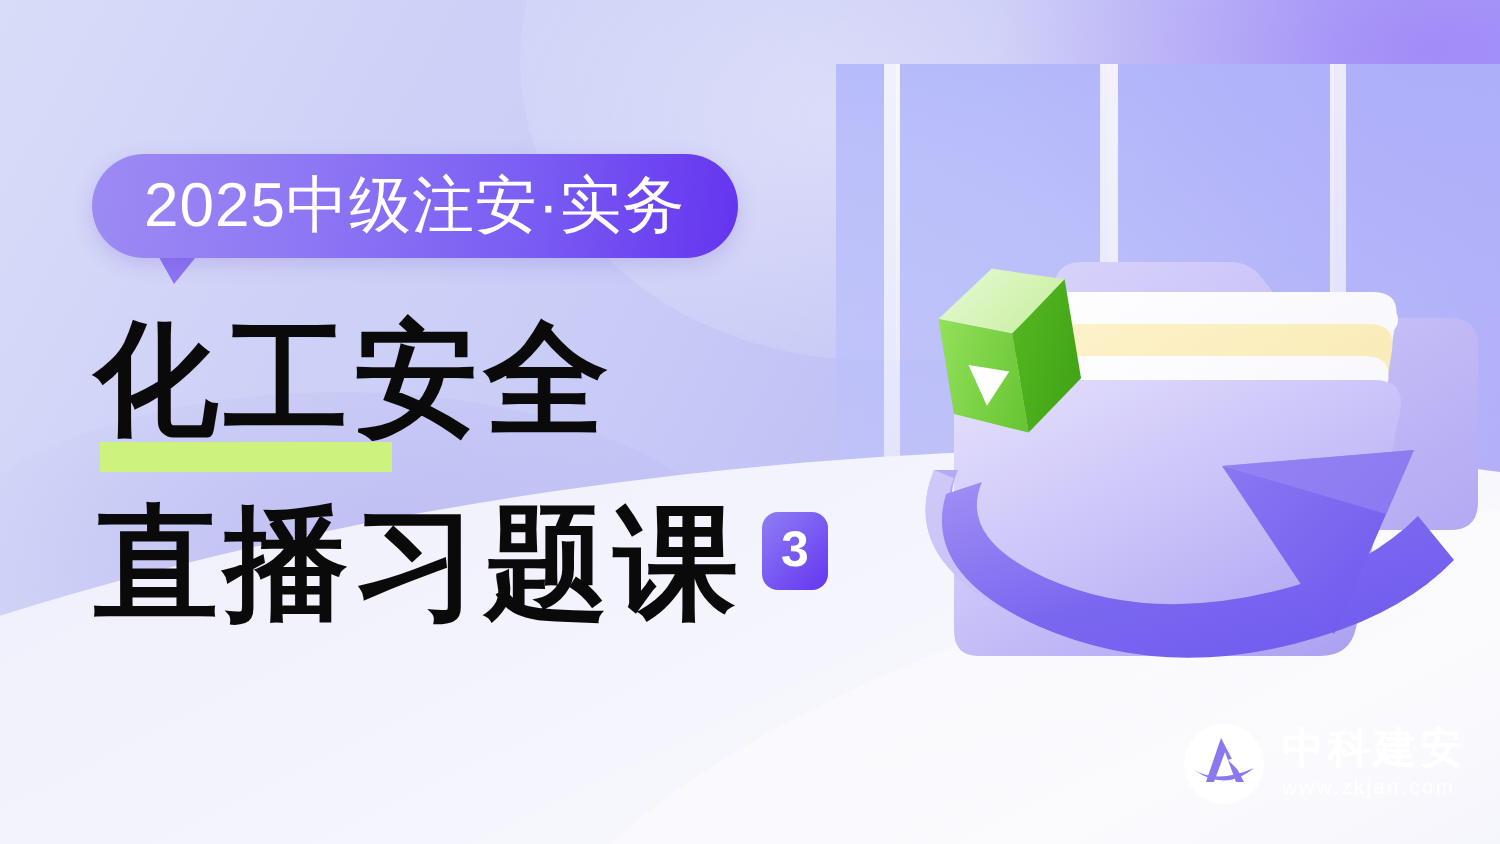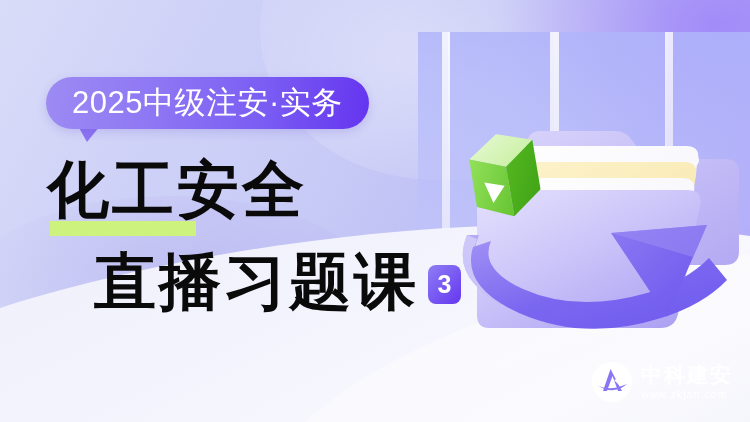--- a/index.html
+++ b/index.html
@@ -80,21 +80,21 @@
     font-size:62px;line-height:1;font-weight:bold;color:#0a0a0a;
     letter-spacing:3px;white-space:nowrap;
     font-family:"DejaVu Serif","Liberation Serif",serif;
     z-index:4;
   }
   .hl-mark{
     position:absolute;left:50px;top:221px;width:146px;height:15px;
     background:#cdf27e;z-index:3;
   }
   .headline2-wrap{
-    position:absolute;left:47px;top:251px;display:flex;align-items:center;z-index:4;margin-left:47px;
+    position:absolute;left:47px;top:251px;display:flex;z-index:4;
   }
   .headline2{
     font-size:62px;line-height:1;font-weight:bold;color:#0a0a0a;
     letter-spacing:3px;white-space:nowrap;
     font-family:"DejaVu Serif","Liberation Serif",serif;
   }
   .num-badge{
     width:33px;height:39px;margin-left:9px;margin-top:5px;
     border-radius:8px;
     background:linear-gradient(135deg,#8f7df4 0%,#7b5ef3 45%,#6536ef 100%);

